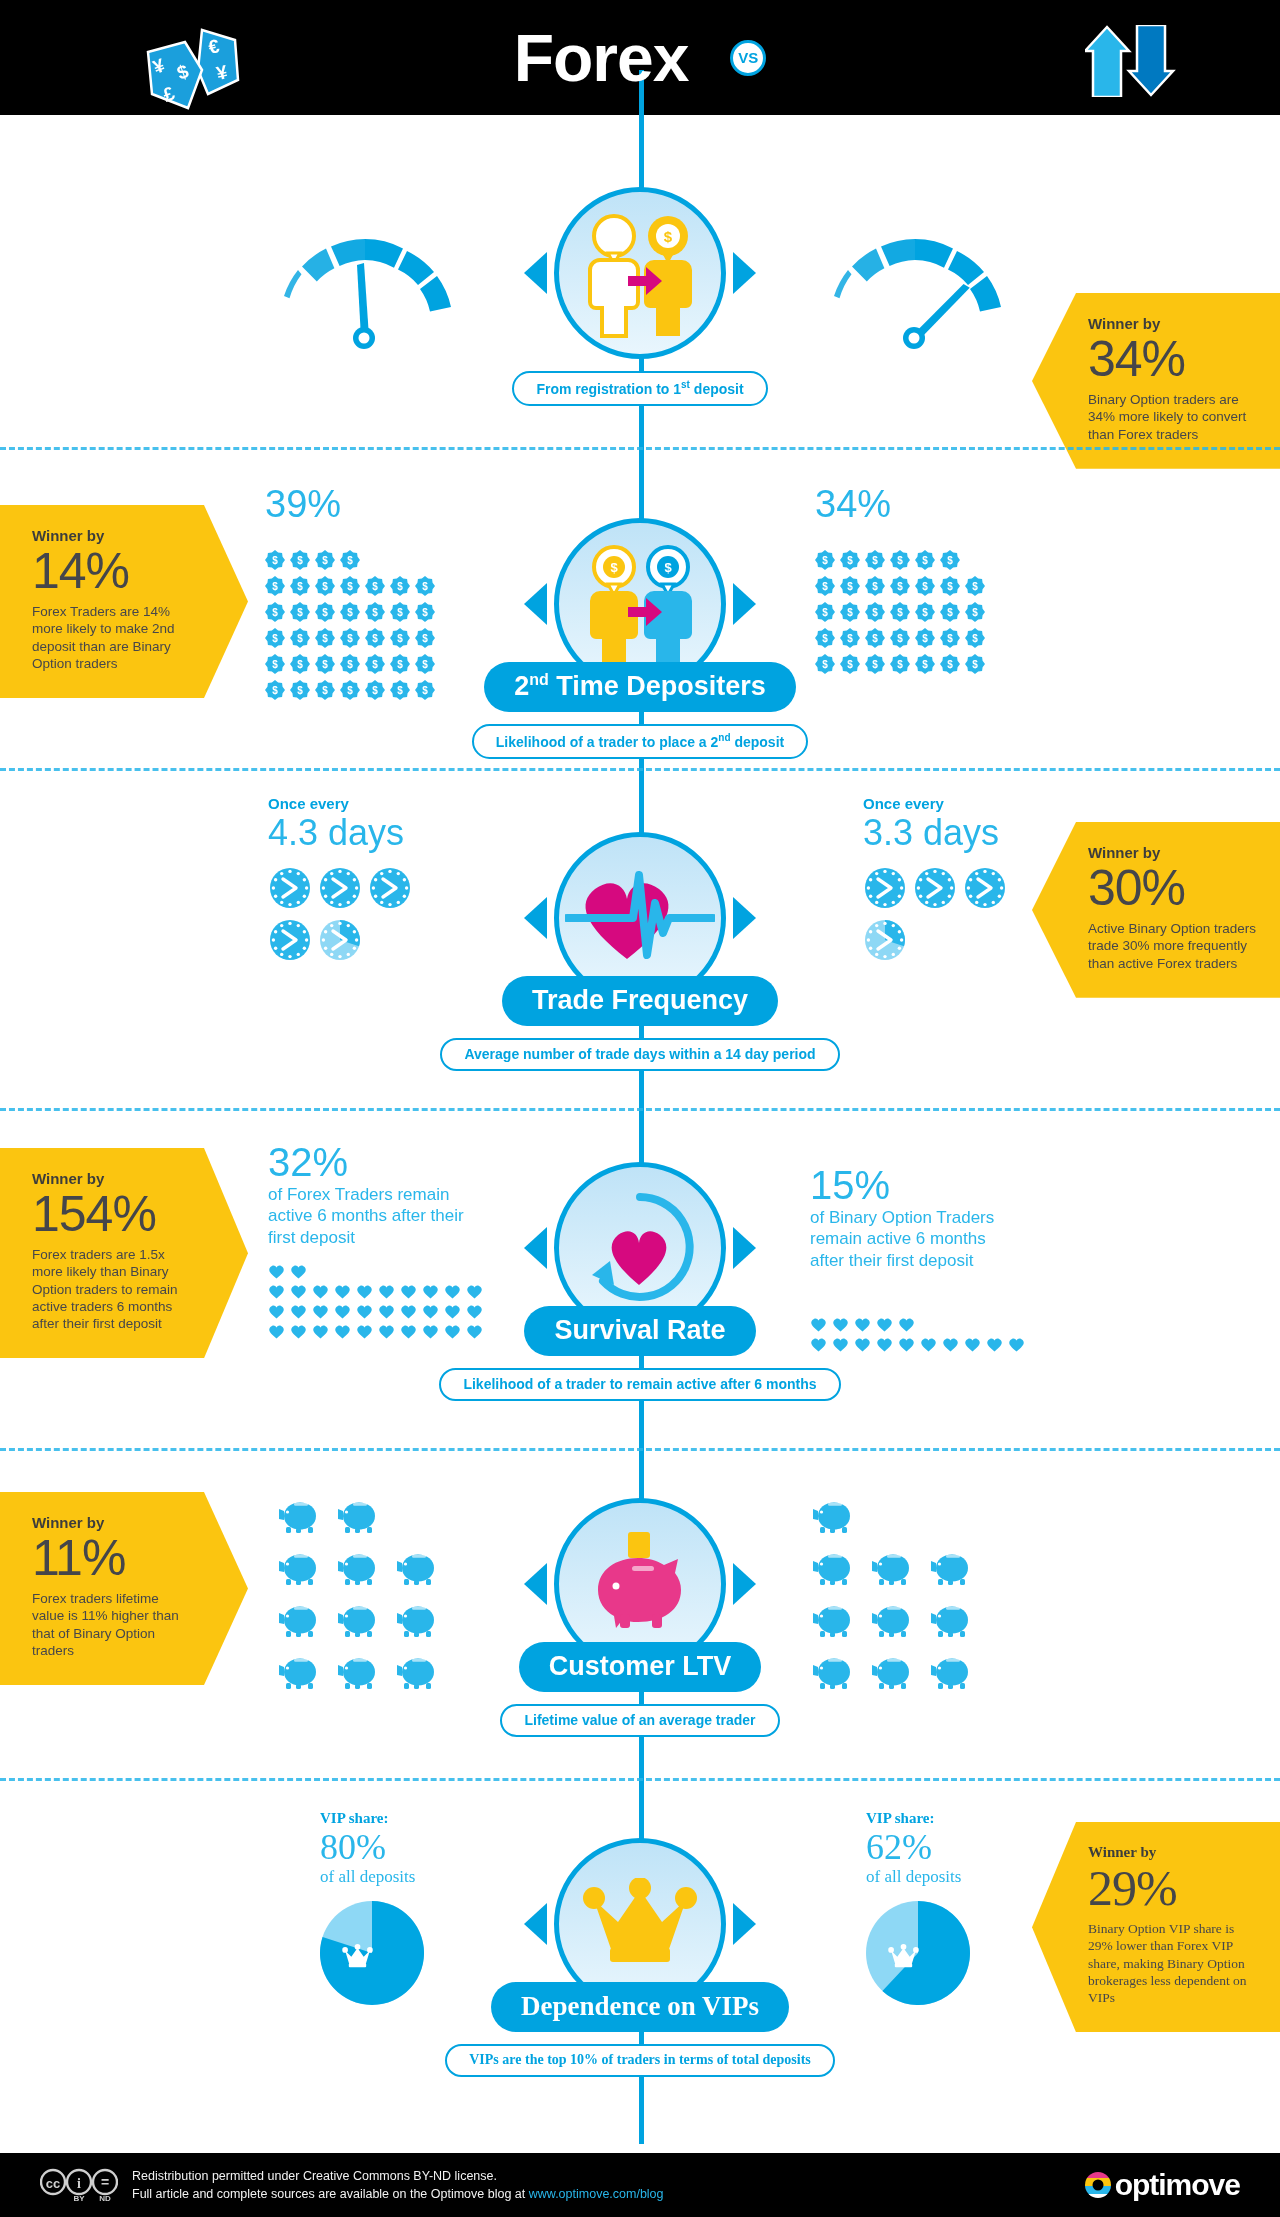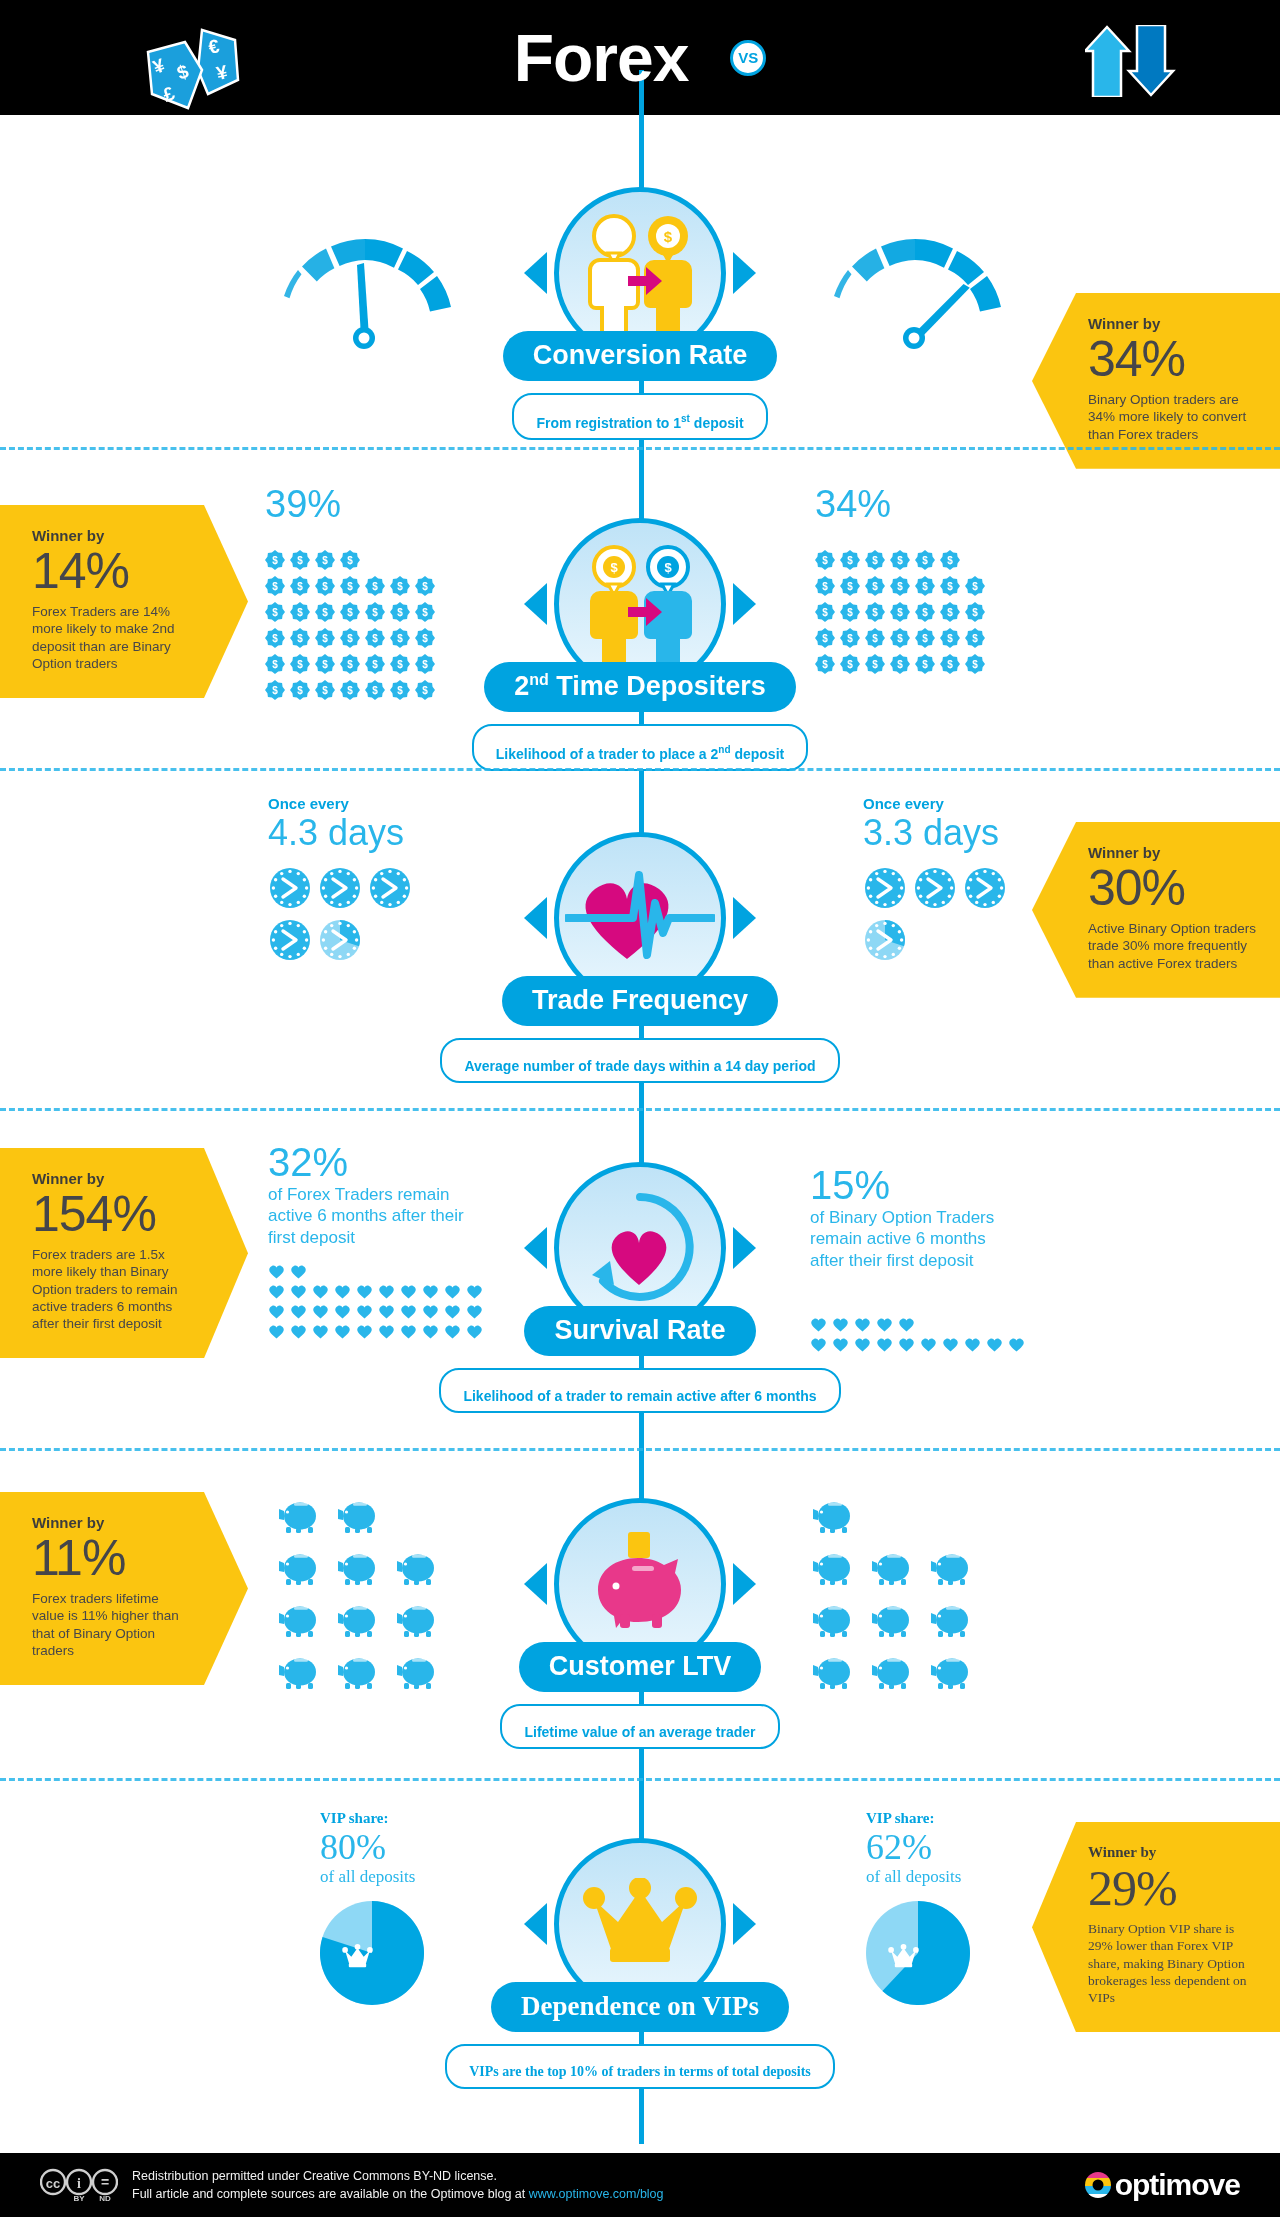--- a/index.html
+++ b/index.html
@@ -97,21 +97,21 @@
     position: relative; z-index: 4;
     line-height: 1.05;
   }
   .hub-label sup { font-size: 16px; vertical-align: super; }
   .hub-sub {
     margin-top: 12px;
     border: 2px solid #00a3e0;
     border-radius: 20px;
     color: #00a3e0;
     font-size: 14px; font-weight: bold;
-    padding: 18px 22px 7px;
+    padding: 6px 22px 7px;
     background: #ffffff;
     white-space: nowrap;
     position: relative; z-index: 4;
   }
   .hub-sub sup { font-size: 10px; vertical-align: super; }
 
   
   .callout {
     position: absolute;
     background: #fbc510;
@@ -262,21 +262,20 @@
             <path d="M30 52 h28 a10 10 0 0 1 10 10 v32 a6 6 0 0 1 -6 6 h-6 v28 h-24 v-28 h-6 a6 6 0 0 1 -6 -6 v-32 a10 10 0 0 1 10 -10 z" fill="#ffffff" stroke="#fbc510" stroke-width="4"></path>
             <circle cx="98" cy="28" r="20" fill="#fbc510"></circle>
             <circle cx="98" cy="28" r="12" fill="#ffffff"></circle>
             <text x="98" y="34" text-anchor="middle" font-size="15" font-weight="bold" fill="#fbc510" font-family="'Liberation Sans',sans-serif">$</text>
             <path d="M92 45 L104 45 L98 56 Z" fill="#fbc510"></path>
             <path d="M84 52 h28 a10 10 0 0 1 10 10 v32 a6 6 0 0 1 -6 6 h-6 v28 h-24 v-28 h-6 a6 6 0 0 1 -6 -6 v-32 a10 10 0 0 1 10 -10 z" fill="#fbc510"></path>
             <path d="M58 68 h18 v-9 l16 14 l-16 14 v-9 h-18 z" fill="#d6097f"></path>
           </svg>
         </div>
       </div>
-      <div class="hub-label">Conversion Rate</div>
       <div class="hub-sub"><span>From registration to 1</span><sup>st</sup><span> deposit</span></div>
     </div>
 
     <div class="divider" style="top:332px;"></div>
   </div>
 
   <div class="section" style="height:320px;">
 
     <div class="side" style="left:265px; top:35px;">
       <div class="stat-pct">39%</div>

